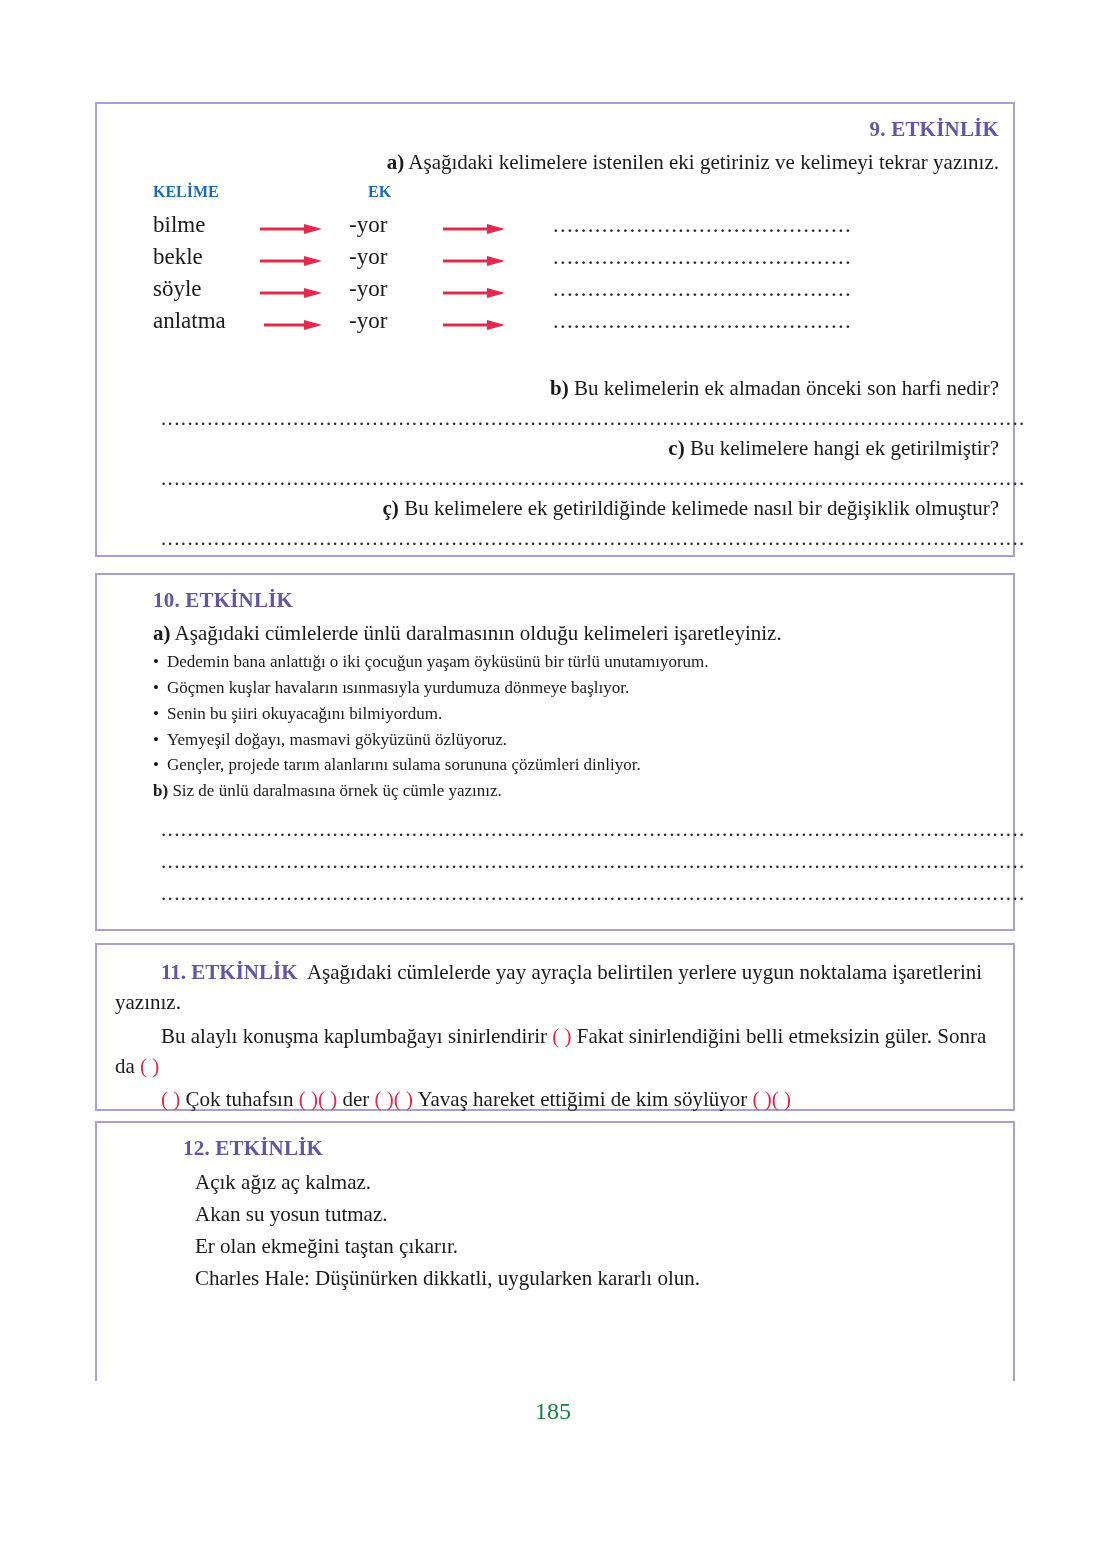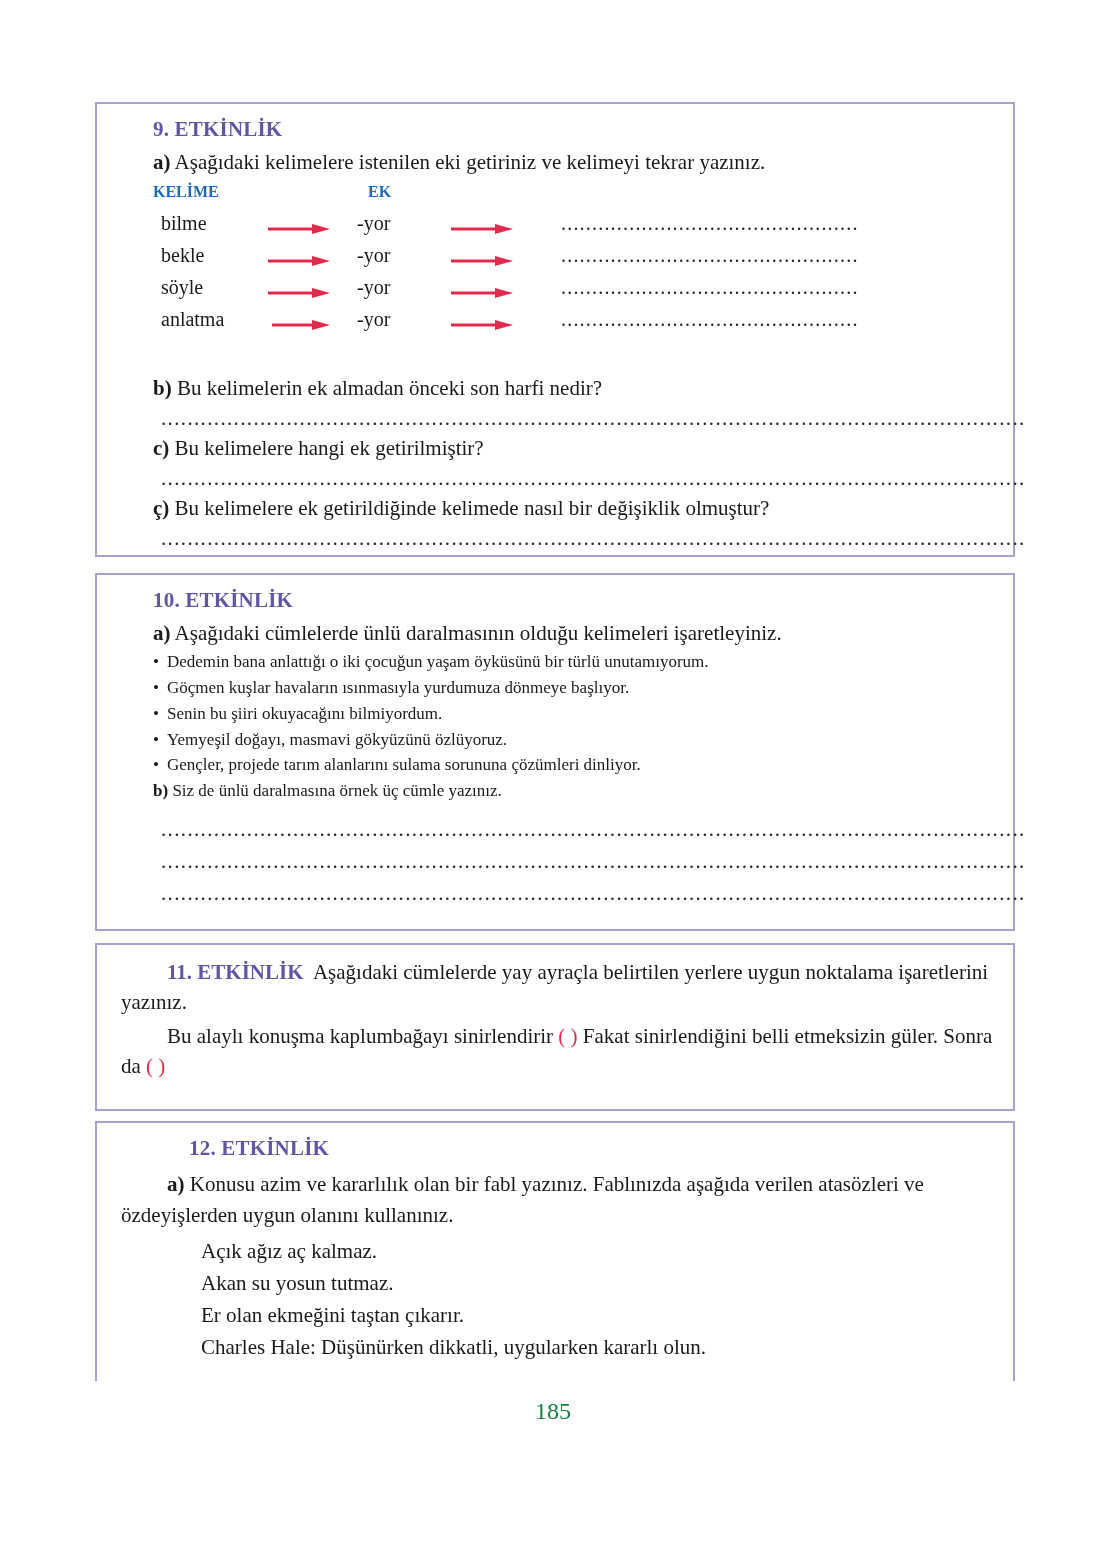--- a/index.html
+++ b/index.html
@@ -25,30 +25,30 @@
 
   
   .box {
     position: absolute;
     left: 95px;
     width: 920px;
     border: 2px solid #a8a0d0;
     box-sizing: border-box;
     background: #fff;
   }
-  .box-9  { top: 102px;  height: 455px; }
+  .box-9  { top: 102px;  height: 455px; text-align: right; }
   .box-10 { top: 573px;  height: 358px; }
   .box-11 { top: 943px;  height: 168px; }
   .box-12 { top: 1121px; height: 260px; border-bottom: none; }
 
   .inner {
     padding: 12px 14px 10px 56px;
   }
   .box-11 .inner, .box-12 .inner {
-    padding-left: 24px;
+    padding-left: 18px;
     padding-right: 12px;
   }
 
   
   .etk {
     color: #6355a4;
     font-weight: bold;
     font-size: 21px;
     letter-spacing: .2px;
     line-height: 1.25;
@@ -88,22 +88,21 @@
     height: 27px;
     position: relative;
   }
   .colhead .c1 { position: absolute; left: 0px; }
   .colhead .c2 { position: absolute; left: 215px; }
   .colhead .c3 { position: absolute; left: 425px; }
 
   .wordrow {
     position: relative;
     height: 32px;
-    font-size: 20px;
-    margin-left: 8px;
+    font-size: 23px;
   }
   .wordrow .w    { position: absolute; left: 0px;   top: 2px; }
   .wordrow .a1   { position: absolute; left: 107px; top: 13px; }
   .wordrow .suf  { position: absolute; left: 196px; top: 2px; }
   .wordrow .a2   { position: absolute; left: 290px; top: 13px; }
   .wordrow .ans  { position: absolute; left: 400px; top: 2px;
                    width: 300px; overflow: hidden; white-space: nowrap;
                    letter-spacing: 1.2px; color: #2a2a2a; }
 
   .arrow {
@@ -299,30 +298,30 @@
   <div class="box box-11">
     <div class="inner">
       <div class="para">
         <span style="display:inline-block;width:46px"></span><span class="etk-inline">11. ETKİNLİK</span>&nbsp; <span>Aşağıdaki cümlelerde yay ayraçla belirtilen yerlere uygun noktalama işaretlerini yazınız.</span>
       </div>
 
       <div class="para indent" style="margin-top:3px">
         <span>Bu alaylı konuşma kaplumbağayı sinirlendirir </span><span class="paren">( )</span><span> Fakat sinirlendiğini belli etmeksizin güler. Sonra da </span><span class="paren">( )</span>
       </div>
 
+      <div class="para indent" style="margin-top:2px">
+        <span class="paren">( )</span><span> Çok tuhafsın </span><span class="paren">( )</span><span class="paren">( )</span><span> der </span><span class="paren">( )</span><span class="paren">( )</span><span> Yavaş hareket ettiğimi de kim söylüyor </span><span class="paren">( )</span><span class="paren">( )</span>
+      </div>
     </div>
   </div>
 
   <div class="box box-12">
     <div class="inner" style="padding-top:12px">
       <div class="etk etk-12" style="margin-left:68px">12. ETKİNLİK</div>
 
-      <div class="para indent" style="margin-top:8px">
-        <b>a)</b><span> Konusu azim ve kararlılık olan bir fabl yazınız. Fablınızda aşağıda verilen atasözleri ve özdeyişlerden  uygun olanını kullanınız.</span>
-      </div>
 
       <div class="line-12" style="margin-top:6px">Açık ağız aç kalmaz.</div>
       <div class="line-12">Akan su yosun tutmaz.</div>
       <div class="line-12">Er olan ekmeğini taştan çıkarır.</div>
       <div class="line-12">Charles Hale: Düşünürken dikkatli, uygularken kararlı olun.</div>
     </div>
   </div>
 
   <div class="pagenum">185</div>
 

